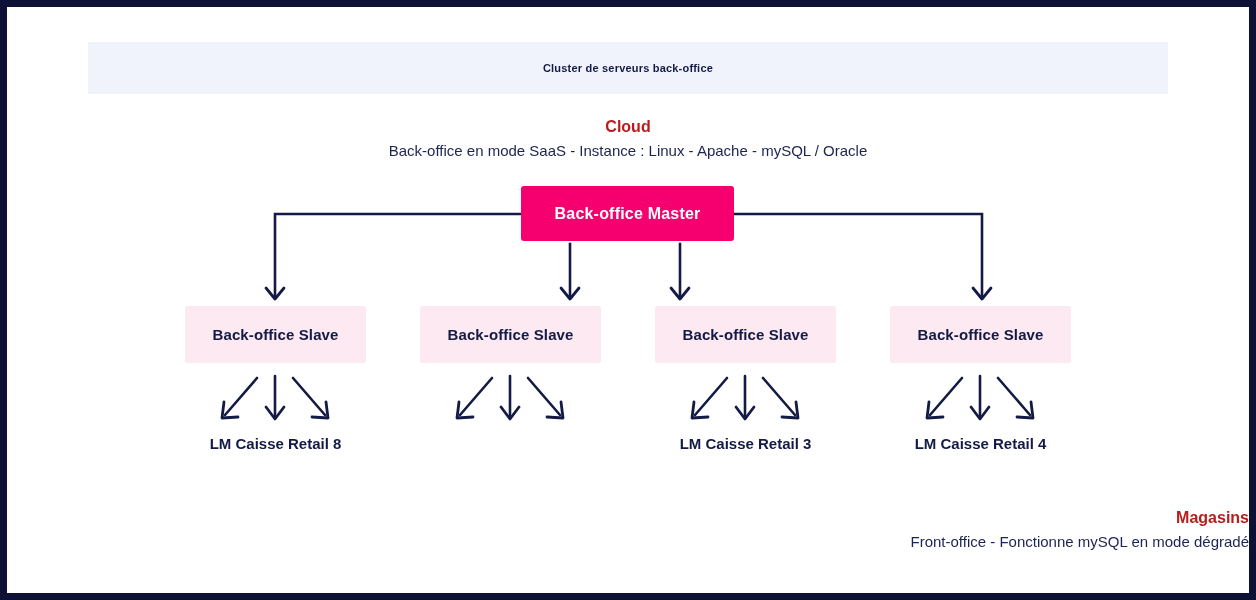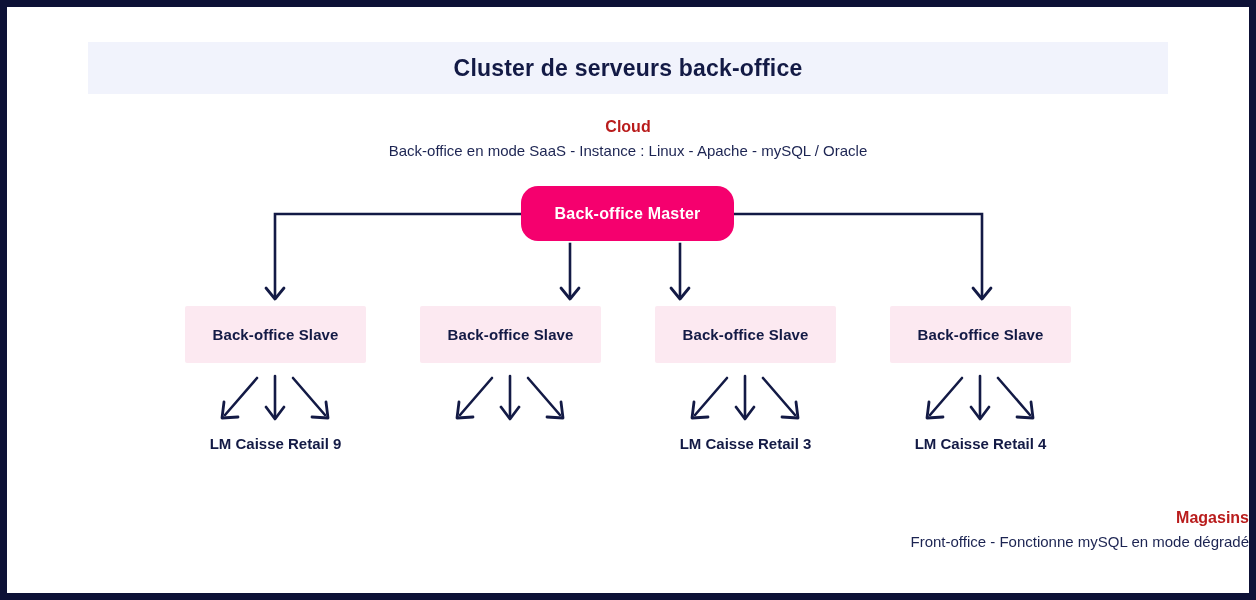--- a/index.html
+++ b/index.html
@@ -35,21 +35,21 @@
     left: 81px;
     top: 35px;
     width: 1080px;
     height: 52px;
     background: #f1f3fc;
     display: flex;
     align-items: center;
     justify-content: center;
   }
   .banner-title {
-    font-size: 23px;
+    font-size: 11px;
     font-weight: bold;
     color: #131a45;
     letter-spacing: 0.2px;
   }
 
   
   .cloud-block {
     position: absolute;
     left: 0;
     top: 108px;
@@ -70,21 +70,21 @@
   }
 
   
   .master {
     position: absolute;
     left: 514px;
     top: 179px;
     width: 213px;
     height: 55px;
     background: #f5006e;
-    border-radius: 17px;
+    border-radius: 3px;
     display: flex;
     align-items: center;
     justify-content: center;
   }
   .master-label {
     font-size: 16px;
     font-weight: bold;
     color: #ffffff;
     letter-spacing: 0.2px;
   }
@@ -242,21 +242,21 @@
     <div class="slave slave-2">
       <span class="slave-label">Back-office Slave</span>
     </div>
     <div class="slave slave-3">
       <span class="slave-label">Back-office Slave</span>
     </div>
     <div class="slave slave-4">
       <span class="slave-label">Back-office Slave</span>
     </div>
 
-    <div class="retail-label retail-1">LM Caisse Retail 9</div>
+    <div class="retail-label retail-1">LM Caisse Retail 8</div>
     <div class="retail-label retail-3">LM Caisse Retail 3</div>
     <div class="retail-label retail-4">LM Caisse Retail 4</div>
 
     <div class="stores-block">
       <div class="cap-title">Magasins</div>
       <div class="cap-sub">Front-office - Fonctionne mySQL en mode dégradé</div>
     </div>
 
   </div>
 </div>

